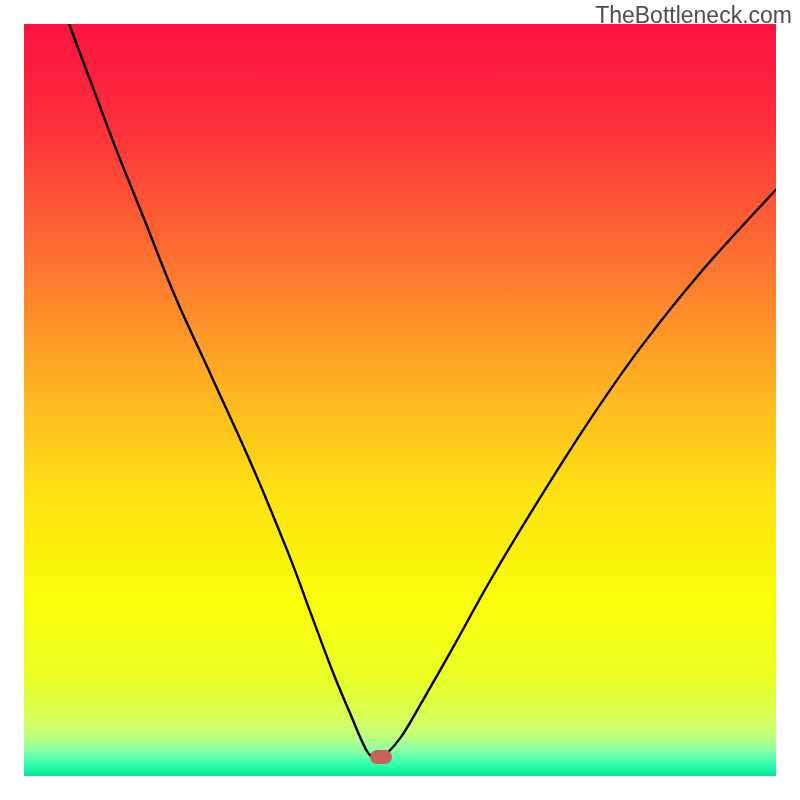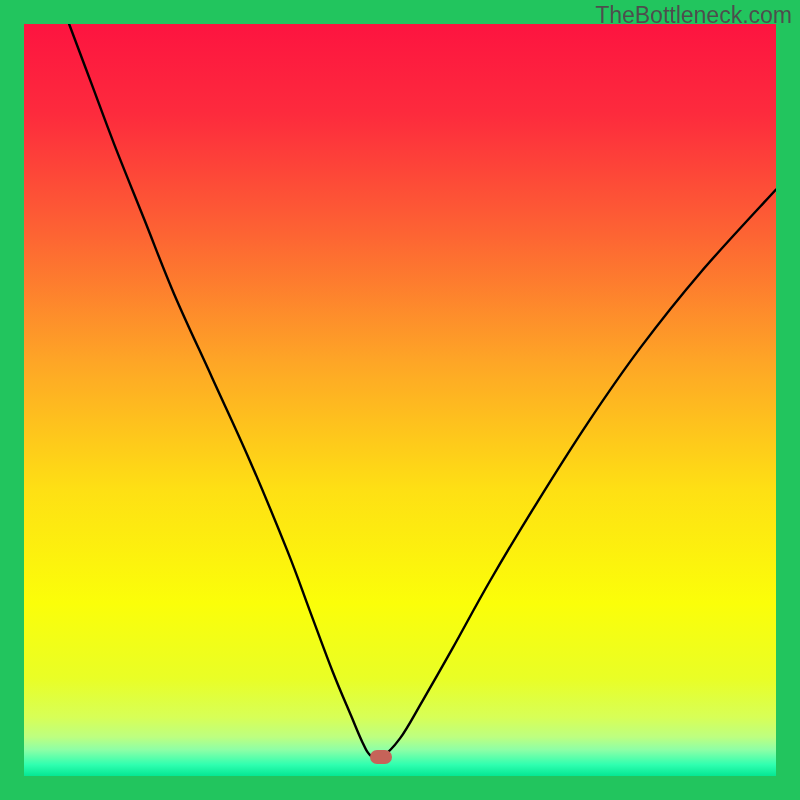--- a/index.html
+++ b/index.html
@@ -8,21 +8,21 @@
     width: 800px;
     height: 800px;
     overflow: hidden;
     background: #000;
     font-family: Arial, Helvetica, sans-serif;
   }
   .stage {
     position: relative;
     width: 800px;
     height: 800px;
-    background: #22c55e;
+    background: #ffffff;
   }
   .plot {
     position: absolute;
     left: 24px;
     top: 24px;
     width: 752px;
     height: 752px;
     overflow: hidden;
   }
   .gradient {

